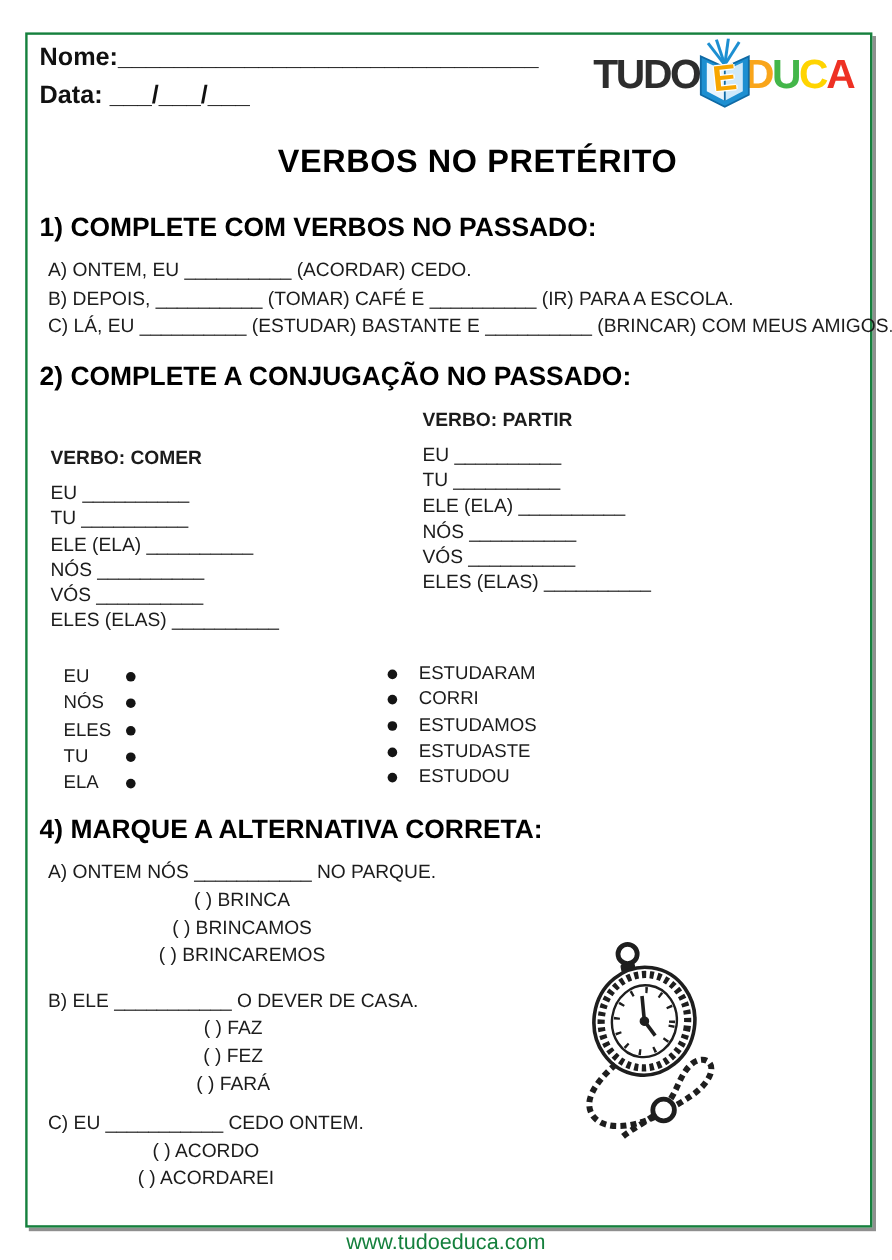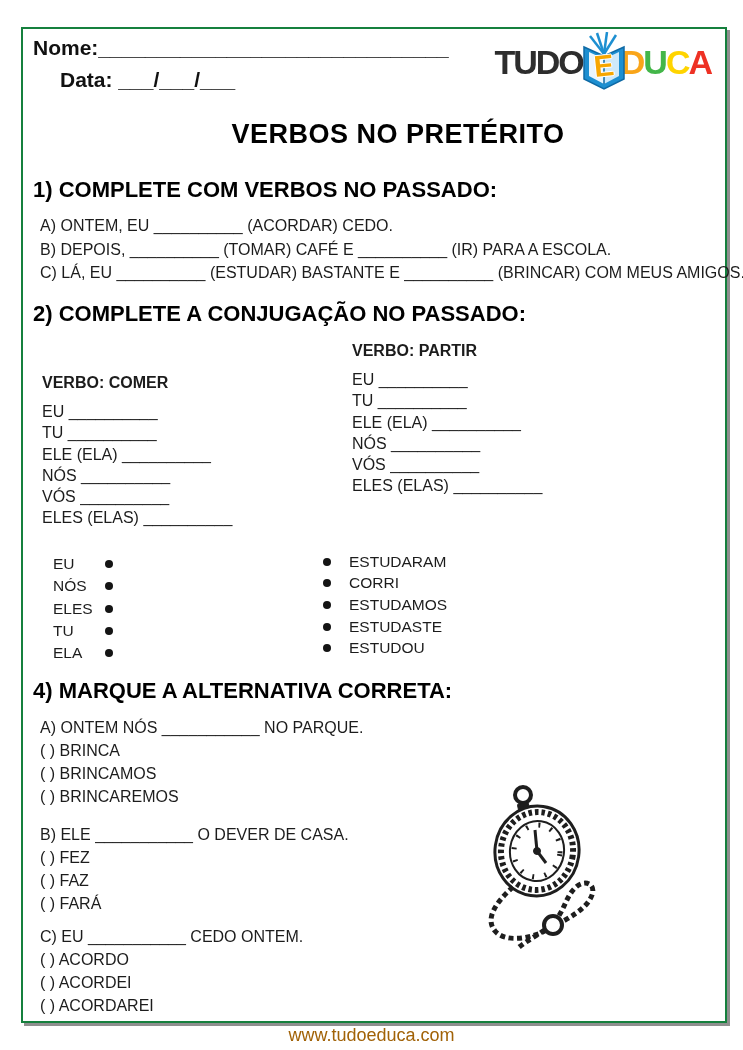--- a/index.html
+++ b/index.html
@@ -8,21 +8,21 @@
     font-family:"Liberation Sans","DejaVu Sans",sans-serif;color:#1c1c1c;
     overflow:hidden;
   }
   .sheet{
     position:absolute;left:21px;top:27px;width:702px;height:992px;
     background:#fff;border:2px solid #15803d;box-shadow:3px 3px 0 #8f8f8f;
   }
   
   .hdr-line{position:absolute;left:10px;font-weight:bold;font-size:21px;color:#111;white-space:nowrap;}
   .hdr-name{top:7px;}
-  .hdr-date{top:39px;margin-left:27px;}
+  .hdr-date{top:39px;}
   .logo{position:absolute;right:14px;top:2px;display:flex;align-items:center;
         font-weight:bold;font-size:34px;letter-spacing:-2px;height:62px;}
   .logo-tudo{color:#2d2d2d;}
   .logo-book{position:relative;width:48px;height:60px;margin:0 -7px 0 -3px;z-index:2;}
   .logo-book svg{position:absolute;left:0;top:0;}
   .logo-book .book-e{
     position:absolute;left:50%;top:56%;transform:translate(-50%,-50%) rotate(-6deg);
     color:#f7a600;font-size:30px;font-weight:bold;letter-spacing:0;
     text-shadow:-1px 0 #fff,1px 0 #fff,0 -1px #fff,0 1px #fff;
   }
@@ -40,27 +40,27 @@
   .verb-col.c0{left:19px;margin-top:32px;} .verb-col.c1{left:329px;}
   .verb-col-title{font-weight:bold;font-size:16px;line-height:20px;margin-bottom:8px;}
   .verb-row{line-height:21.3px;white-space:nowrap;}
   
   .match-left{position:absolute;left:30px;top:524px;font-size:15.5px;}
   .match-left .mrow{height:22.3px;display:flex;align-items:center;justify-content:space-between;width:60px;}
   .match-right{position:absolute;left:300px;top:522px;font-size:15.5px;}
   .match-right .mrow{height:21.6px;display:flex;align-items:center;gap:18px;}
   .dot{width:8px;height:8px;border-radius:50%;background:#141414;flex:0 0 auto;}
   
-  .qblock{position:absolute;left:17px;font-size:16px;line-height:23px;white-space:nowrap;}
+  .qblock{position:absolute;left:17px;font-size:16px;line-height:23px;white-space:nowrap;text-align:center;}
   .qA{top:687px;} .qB{top:794px;} .qC{top:896px;}
   
   .watch{position:absolute;left:450px;top:752px;width:145px;height:178px;}
   
   .footer{position:absolute;left:0;top:1025px;width:743px;text-align:center;
-          font-size:18px;color:#a16207;}
+          font-size:18px;color:#15803d;}
 </style>
 </head>
 <body>
 
 <div class="sheet">
 
   <div class="hdr-line hdr-name">
     <span>Nome:</span><span>______________________________</span>
   </div>
   <div class="hdr-line hdr-date">
@@ -167,28 +167,27 @@
 
   <div class="sec-heading h4">4) MARQUE A ALTERNATIVA CORRETA:</div>
   <div class="qblock qA">
     <div>A) ONTEM NÓS ___________ NO PARQUE.</div>
     <div>( ) BRINCA</div>
     <div>( ) BRINCAMOS</div>
     <div>( ) BRINCAREMOS</div>
   </div>
   <div class="qblock qB">
     <div>B) ELE ___________ O DEVER DE CASA.</div>
+    <div>( ) FAZ</div>
     <div>( ) FEZ</div>
-    <div>( ) FAZ</div>
     <div>( ) FARÁ</div>
   </div>
   <div class="qblock qC">
     <div>C) EU ___________ CEDO ONTEM.</div>
     <div>( ) ACORDO</div>
-    <div>( ) ACORDEI</div>
     <div>( ) ACORDAREI</div>
   </div>
 
   <div class="watch">
     <svg width="145" height="178" viewBox="0 0 145 178">
       <g fill="none" stroke="#1e1e1e">
 
         <circle cx="50" cy="14" r="8" stroke-width="4"></circle>
         <rect x="45" y="22" width="11" height="8" rx="2" fill="#1e1e1e" transform="rotate(-12 50 26)"></rect>
 

